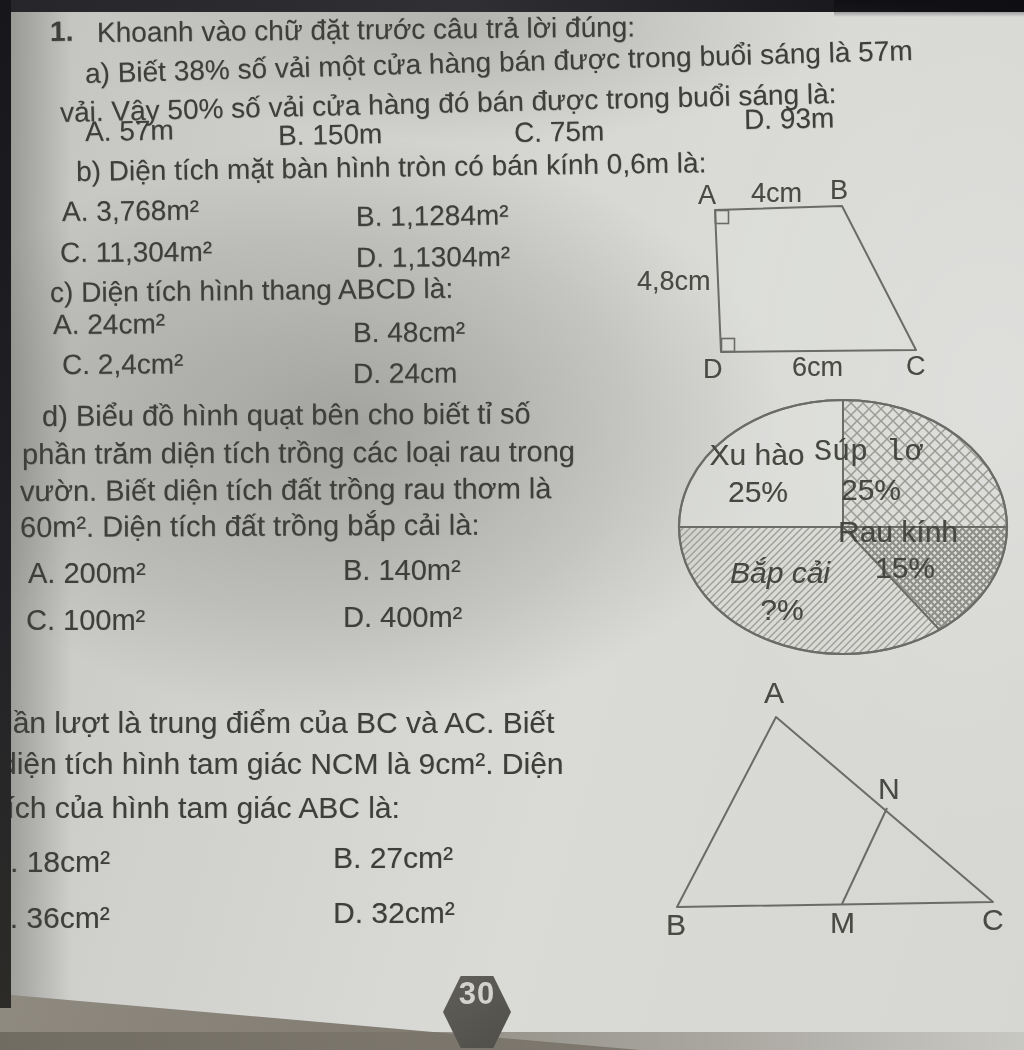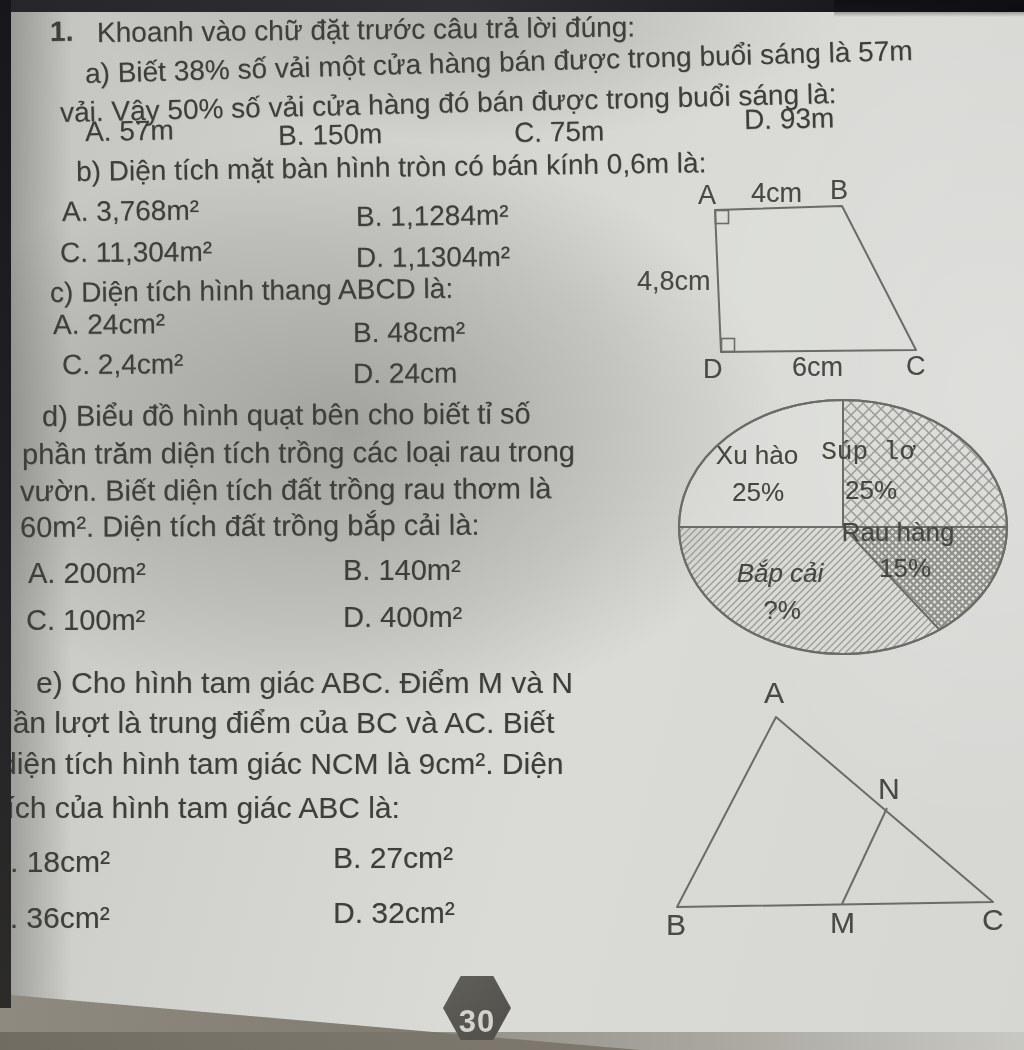--- a/index.html
+++ b/index.html
@@ -23,26 +23,26 @@
     background:linear-gradient(90deg,#716c62,rgba(130,125,115,0.55) 70%,rgba(160,156,148,0.25));}
   .txt{position:absolute;color:#3e3e3a;white-space:nowrap;
     text-shadow:0.4px 0.4px 0.7px rgba(62,62,58,0.35);transform-origin:left center;} .fs28{font-size:28px;} .fs29{font-size:29px;} .fs30{font-size:30px;}
   .b{font-weight:bold;}
   .r16{transform:rotate(-1.6deg);} .r14{transform:rotate(-1.4deg);} .r10{transform:rotate(-1.0deg);}
   .r08{transform:rotate(-0.8deg);} .r06{transform:rotate(-0.6deg);} .r04{transform:rotate(-0.4deg);}
   .r03{transform:rotate(-0.3deg);}
   svg{position:absolute;overflow:visible;}
   .figlabel{position:absolute;color:#4a4a45;font-size:27px;white-space:nowrap;
     text-shadow:0.3px 0.3px 0.6px rgba(62,62,58,0.3);}
-  .pielabel{position:absolute;color:#474742;font-size:26px;white-space:nowrap;
+  .pielabel{position:absolute;color:#474742;font-size:30px;white-space:nowrap;
     transform:translate(-50%,-50%);text-shadow:0.3px 0.3px 0.5px rgba(62,62,58,0.3);}
-  #hexagon{position:absolute;left:443px;top:976px;width:68px;height:64px;
+  #hexagon{position:absolute;left:443px;top:976px;width:68px;height:72px;
     background:linear-gradient(145deg,#615f5a,#504e49);
     clip-path:polygon(26% 0%,74% 0%,100% 50%,74% 100%,26% 100%,0% 50%);
-    display:flex;align-items:flex-end;justify-content:center;}
+    display:flex;align-items:flex-start;justify-content:center;}
   #hexagon span{color:#d3d3cd;font-size:31px;font-weight:bold;letter-spacing:1px;}
 </style>
 </head>
 <body>
 
 <div id="photo">
 
   <div class="overlay" id="shadow-blob"></div>
   <div class="overlay" id="shadow-top"></div>
   <div class="overlay" id="shadow-left"></div>
@@ -107,26 +107,25 @@
     <path d="M178,142 L14,142 A164,127 0 0 1 178,15 Z" fill="rgba(223,224,220,0.55)" stroke="#6b6b67" stroke-width="1.8"></path>
     <path d="M178,142 L178,15 A164,127 0 0 1 342,142 Z" fill="url(#pat-cross)" stroke="#6b6b67" stroke-width="1.8"></path>
     <path d="M178,142 L342,142 A164,127 0 0 1 274.4,244.7 Z" fill="url(#pat-dense)" stroke="#6b6b67" stroke-width="1.8"></path>
     <path d="M178,142 L274.4,244.7 A164,127 0 0 1 14,142 Z" fill="url(#pat-diag)" stroke="#6b6b67" stroke-width="1.8"></path>
     <ellipse cx="178" cy="142" rx="164" ry="127" fill="none" stroke="#6b6b67" stroke-width="2.2"></ellipse>
   </svg>
   <div class="pielabel" style="left:757px;top:455px;">Xu hào</div>
   <div class="pielabel" style="left:758px;top:492px;">25%</div>
   <div class="pielabel" style="left:868px;top:452px;font-family:Liberation Mono, monospace;">Súp lơ</div>
   <div class="pielabel" style="left:871px;top:490px;">25%</div>
-  <div class="pielabel" style="left:898px;top:532px;">Rau hàng</div>
+  <div class="pielabel" style="left:898px;top:532px;">Rau kính</div>
   <div class="pielabel" style="left:905px;top:568px;">15%</div>
   <div class="pielabel" style="left:780px;top:573px;font-style:italic;">Bắp cải</div>
   <div class="pielabel" style="left:782px;top:610px;">?%</div>
 
-  <div class="txt fs30" style="left:36px;top:666px;">e) Cho hình tam giác ABC. Điểm M và N</div>
   <div class="txt fs30" style="left:6px;top:706px;">lần lượt là trung điểm của BC và AC. Biết</div>
   <div class="txt fs30" style="left:0px;top:747px;">diện tích hình tam giác NCM là 9cm². Diện</div>
   <div class="txt fs30" style="left:-2px;top:791px;">tích của hình tam giác ABC là:</div>
   <div class="txt fs30" style="left:-10px;top:845px;">A. 18cm²</div>
   <div class="txt fs30" style="left:333px;top:841px;">B. 27cm²</div>
   <div class="txt fs30" style="left:-12px;top:901px;">C. 36cm²</div>
   <div class="txt fs30" style="left:333px;top:896px;">D. 32cm²</div>
 
   <svg style="left:640px;top:670px;" width="384" height="280" viewBox="0 0 384 280">
     <polygon points="136,47 37,237 353,232" fill="none" stroke="#6b6b67" stroke-width="2" stroke-linejoin="round"></polygon>

